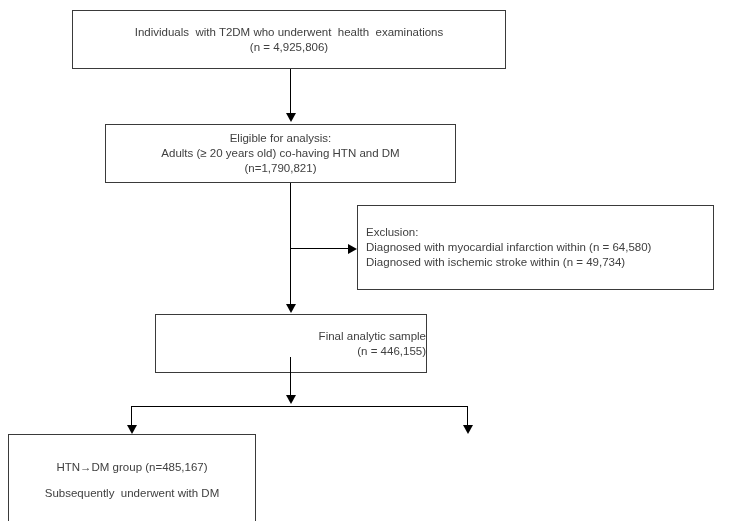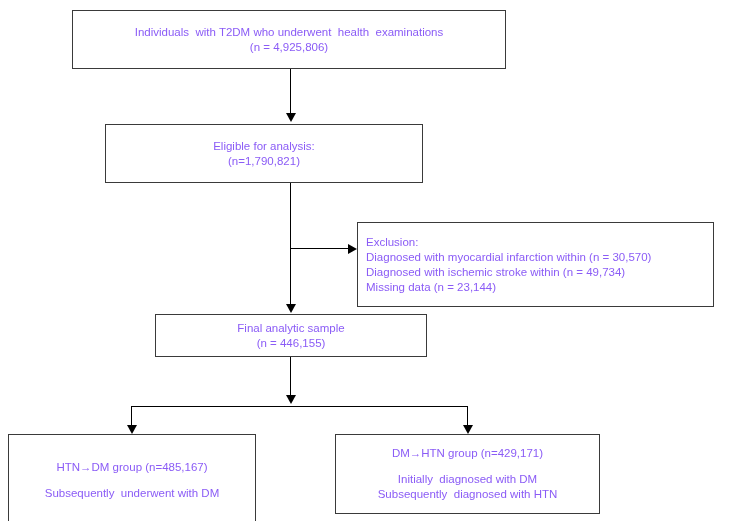--- a/index.html
+++ b/index.html
@@ -6,21 +6,21 @@
     margin: 0;
     padding: 0;
     background: #ffffff;
   }
   #canvas {
     position: relative;
     width: 750px;
     height: 521px;
     background: #ffffff;
     font-family: "Liberation Sans", sans-serif;
-    color: #8b5cf6;
+    color: #404040;
     overflow: hidden;
   }
   .node {
     position: absolute;
     box-sizing: border-box;
     border: 1px solid #3a3a3a;
     background: #ffffff;
     display: flex;
     flex-direction: column;
     justify-content: center;
@@ -64,39 +64,39 @@
 <div id="canvas">
 
   <div class="node center" style="left:72px; top:10px; width:434px; height:59px;">
     <span class="ln">Individuals  with T2DM who underwent  health  examinations</span>
     <span class="ln">(n = 4,925,806)</span>
   </div>
 
   <div class="vline" style="left:290px; top:69px; height:45px;"></div>
   <div class="arrow-down" style="left:286px; top:113px;"></div>
 
-  <div class="node center" style="left:105px; top:124px; width:318px; height:59px;">
+  <div class="node center" style="left:105px; top:124px; width:351px; height:59px;">
     <span class="ln">Eligible for analysis:</span>
+    <span class="ln">Adults (≥ 20 years old) co-having HTN and DM</span>
     <span class="ln">(n=1,790,821)</span>
   </div>
 
   <div class="vline" style="left:290px; top:183px; height:122px;"></div>
   <div class="arrow-down" style="left:286px; top:304px;"></div>
 
   <div class="hline" style="left:290px; top:248px; width:58px;"></div>
   <div class="arrow-right" style="left:348px; top:244px;"></div>
 
-  <div class="node left" style="left:357px; top:222px; width:357px; height:85px;">
+  <div class="node left" style="left:357px; top:205px; width:357px; height:85px;">
     <span class="ln">Exclusion:</span>
-    <span class="ln">Diagnosed with myocardial infarction within (n = 30,570)</span>
+    <span class="ln">Diagnosed with myocardial infarction within (n = 64,580)</span>
     <span class="ln">Diagnosed with ischemic stroke within (n = 49,734)</span>
-    <span class="ln">Missing data (n = 23,144)</span>
   </div>
 
-  <div class="node center" style="left:155px; top:314px; width:272px; height:43px;">
+  <div class="node center" style="left:155px; top:314px; width:272px; height:59px;align-items:flex-end;">
     <span class="ln">Final analytic sample</span>
     <span class="ln">(n = 446,155)</span>
   </div>
 
   <div class="vline" style="left:290px; top:357px; width:1px; height:39px;"></div>
   <div class="arrow-down" style="left:286px; top:395px;"></div>
 
   <div class="hline" style="left:131px; top:406px; width:336px;"></div>
 
   <div class="vline" style="left:131px; top:406px; height:22px;"></div>
@@ -104,20 +104,14 @@
 
   <div class="vline" style="left:467px; top:406px; height:22px;"></div>
   <div class="arrow-down" style="left:463px; top:425px;"></div>
 
   <div class="node center" style="left:8px; top:434px; width:248px; height:92px;">
     <span class="ln">HTN→DM group (n=485,167)</span>
     <span class="gap"></span>
     <span class="ln">Subsequently  underwent with DM</span>
   </div>
 
-  <div class="node center" style="left:335px; top:434px; width:265px; height:80px;">
-    <span class="ln">DM→HTN group (n=429,171)</span>
-    <span class="gap"></span>
-    <span class="ln">Initially  diagnosed with DM</span>
-    <span class="ln">Subsequently  diagnosed with HTN</span>
-  </div>
 
 </div>
 
 </body></html>

